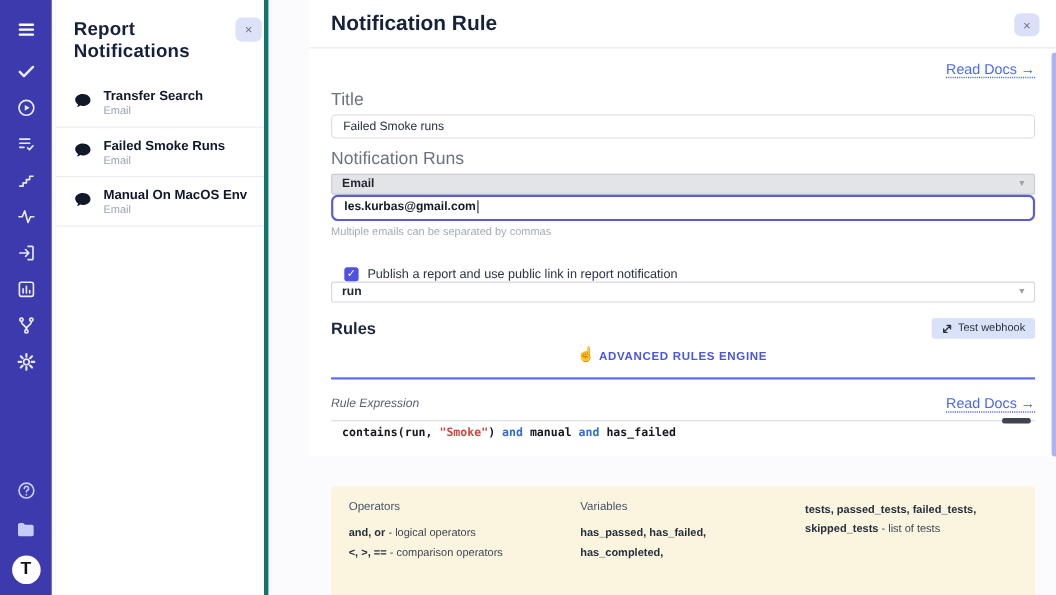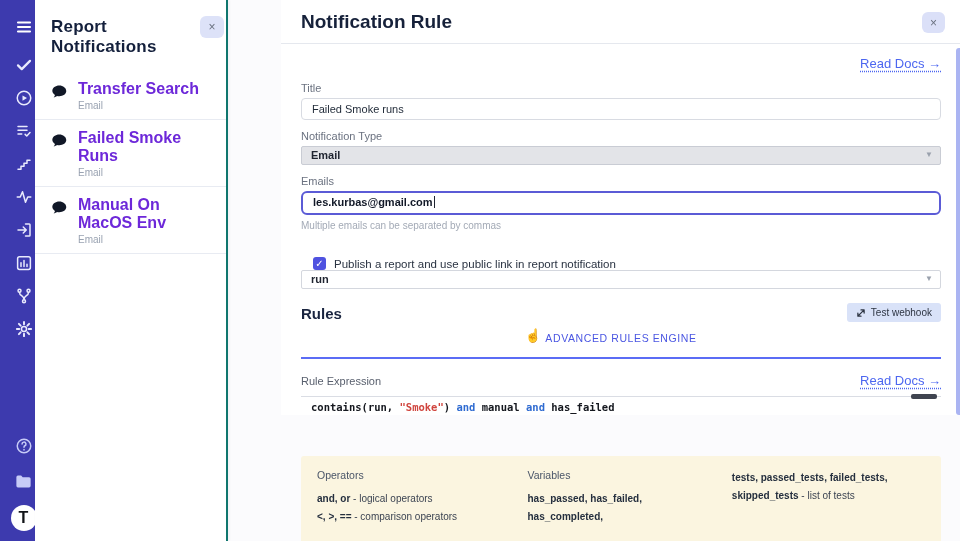--- a/index.html
+++ b/index.html
@@ -8,64 +8,64 @@
 
   
   .sidebar { position:absolute; left:0; top:0; width:47px; height:541px; background:#3d3aae; display:flex; flex-direction:column; align-items:center; padding:16px 0 10px; }
   .sb-icon { width:22px; height:22px; display:flex; align-items:center; justify-content:center; color:#e9eafd; margin-bottom:11px; cursor:pointer; }
   .sb-icon:first-child { margin-bottom:16px; color:#ffffff; }
   .sb-bottom { margin-top:auto; display:flex; flex-direction:column; align-items:center; }
   .sb-bottom .sb-icon { color:#c7cbf7; margin-bottom:13px; }
   .logo-circle { width:26px; height:26px; border-radius:50%; background:#ffffff; color:#111318; font-weight:bold; font-size:16px; display:flex; align-items:center; justify-content:center; }
 
   
-  .left-panel { position:absolute; left:35px; top:0; width:193px; height:541px; background:#ffffff; border-right:2px solid #0f766e; box-shadow:1px 0 3px rgba(30,35,90,.06); }
+  .left-panel { position:absolute; left:51px; top:0; width:193px; height:541px; background:#ffffff; border-right:4px solid #0f766e; box-shadow:1px 0 3px rgba(30,35,90,.06); }
   .lp-header { position:relative; padding:17px 16px 10px 16px; }
   .lp-title { font-size:17px; font-weight:bold; color:#14203c; letter-spacing:.2px; }
   .lp-close { position:absolute; right:2px; top:16px; width:24px; height:22px; background:#dde2f8; border:none; border-radius:6px; color:#6b7280; font-size:12px; line-height:1; cursor:pointer; }
   .notif-list { margin-top:4px; }
   .notif-item { display:flex; align-items:flex-start; gap:10px; padding:9px 14px 8px 14px; border-bottom:1px solid #e8ebf2; cursor:pointer; }
   .bubble { flex:0 0 auto; margin-top:2px; }
-  .nt-title { font-size:16px; font-weight:bold; color:#6d28d9; }
+  .nt-title { font-size:12px; font-weight:bold; color:#0f172a; }
   .nt-sub { font-size:10px; color:#9aa3b2; margin-top:2px; }
 
   
   .main { position:absolute; left:281px; top:0; width:684px; height:415px; background:#ffffff; }
   .main-header { position:relative; height:44px; border-bottom:1px solid #e5e8ee; padding:11px 20px; }
   .main-title { font-size:19px; font-weight:bold; color:#16213a; }
   .main-close { position:absolute; right:20px; top:12px; width:23px; height:21px; background:#dbe0f8; border:none; border-radius:6px; color:#6b7280; font-size:12px; line-height:1; cursor:pointer; }
   .scroll-thumb { position:absolute; right:3px; top:48px; bottom:0; width:6px; background:#aab4f2; border-radius:3px; }
 
   .content { position:relative; padding:8px 24px 0 20px; height:497px; overflow:hidden; }
   .row-right { text-align:right; margin-top:2px; }
   .read-docs { font-size:13px; color:#4c66f0; text-decoration:underline dotted; text-underline-offset:3px; cursor:pointer; }
 
-  .f-label { font-size:11px; color:#6b7280; margin-top:10px; margin-bottom:4px; }
+  .f-label { font-size:16px; color:#6b7280; margin-top:10px; margin-bottom:4px; }
   .t-input { width:100%; height:22px; border:1px solid #d8dbe2; border-radius:4px; padding:0 10px; font-size:11px; color:#1f2937; font-family:"Liberation Sans",sans-serif; background:#fff; }
   .sel { position:relative; width:100%; height:19px; border:1px solid #c9ccd4; background:#e3e4e8; border-radius:2px; font-size:11px; font-weight:600; color:#1f2430; padding:2px 9px; cursor:pointer; }
   .sel.white { background:#fff; border-color:#d4d7de; font-weight:600; }
   .sel .arrow { position:absolute; right:7px; top:3px; font-size:8px; color:#9aa1ad; }
   .email-box { position:relative; width:100%; height:24px; border:2px solid #5b5bd6; border-radius:6px; padding:3px 10px; font-size:11px; font-weight:600; color:#111827; background:#fff; cursor:text; }
   .caret { display:inline-block; width:1px; height:12px; background:#1f2430; vertical-align:text-bottom; margin-left:1px; }
   .f-help { font-size:10px; color:#a3aab6; margin-top:5px; }
 
   .check-row { display:flex; align-items:center; gap:8px; margin-top:26px; margin-left:12px; cursor:pointer; }
   .checkbox { width:13px; height:13px; background:#4f52e0; border-radius:3px; color:#fff; font-size:10px; line-height:13px; text-align:center; }
   .check-label { font-size:11.5px; color:#2a3342; }
 
   .rules-row { display:flex; align-items:flex-end; margin-top:14px; }
   .rules-title { font-size:15px; font-weight:bold; color:#1a2540; }
   .webhook-btn { margin-left:auto; display:flex; align-items:center; gap:5px; background:#d9e2f8; border:none; border-radius:3px; padding:4px 9px; font-size:10px; color:#2d3442; cursor:pointer; font-family:"Liberation Sans",sans-serif; }
 
   .tab-row { position:relative; border-bottom:2px solid #5b6cf5; margin-top:6px; text-align:center; padding-bottom:11px; }
-  .tab { font-size:10.5px; letter-spacing:.6px; color:#4a56e2; font-weight:400; cursor:pointer; }
+  .tab { font-size:10.5px; letter-spacing:.6px; color:#4a56e2; font-weight:700; cursor:pointer; }
   .hand-cursor { position:absolute; left:224px; top:0; font-size:13px; color:#7d828c; pointer-events:none; }
 
   .expr-row { display:flex; align-items:center; margin-top:14px; }
-  .expr-label { font-size:11px; color:#585f6d; }
+  .expr-label { font-size:11px; color:#585f6d;font-style:italic; }
   .expr-row .read-docs { margin-left:auto; }
 
   .code-area { position:relative; margin-top:8px; border-top:1px solid #dadde4; height:58px; cursor:text; }
   .code-line { font-family:"DejaVu Sans Mono",monospace; font-size:10.5px; font-weight:600; color:#14171e; padding:4px 0 0 10px; white-space:pre; }
   .tok-string { color:#d0453e; }
   .tok-keyword { color:#2f6bd1; }
   .code-dash { position:absolute; right:4px; top:-3px; width:26px; height:5px; background:#3f4450; border-radius:2px; }
 
   .help-panel { display:flex; gap:22px; background:#fbf5e0; border-radius:3px; padding:13px 16px 20px; margin-top:2px; height:140px; }
   .hcol { font-size:10px; color:#3c4452; }
@@ -191,27 +191,26 @@
     <div class="scroll-thumb"></div>
 
     <div class="content">
       <div class="row-right">
         <span class="read-docs">Read Docs →</span>
       </div>
 
       <div class="f-label">Title</div>
       <input class="t-input" type="text" value="Failed Smoke runs" style="">
 
-      <div class="f-label">Notification Type</div>
+      <div class="f-label">Notification Runs</div>
       <div class="sel">
         <span>Email</span>
         <span class="arrow">▼</span>
       </div>
 
-      <div class="f-label">Emails</div>
       <div class="email-box">
         <span>les.kurbas@gmail.com</span><span class="caret"></span>
       </div>
       <div class="f-help">Multiple emails can be separated by commas</div>
 
       <div class="check-row">
         <span class="checkbox">✓</span>
         <span class="check-label">Publish a report and use public link in report notification</span>
       </div>
 

